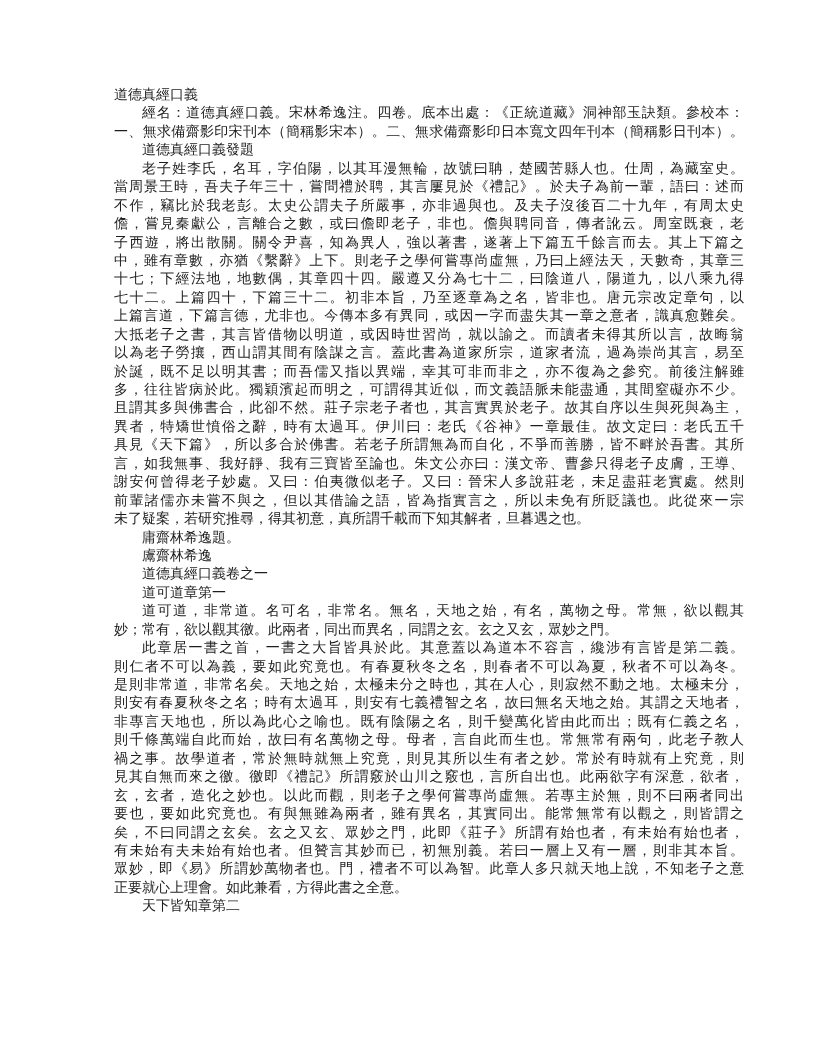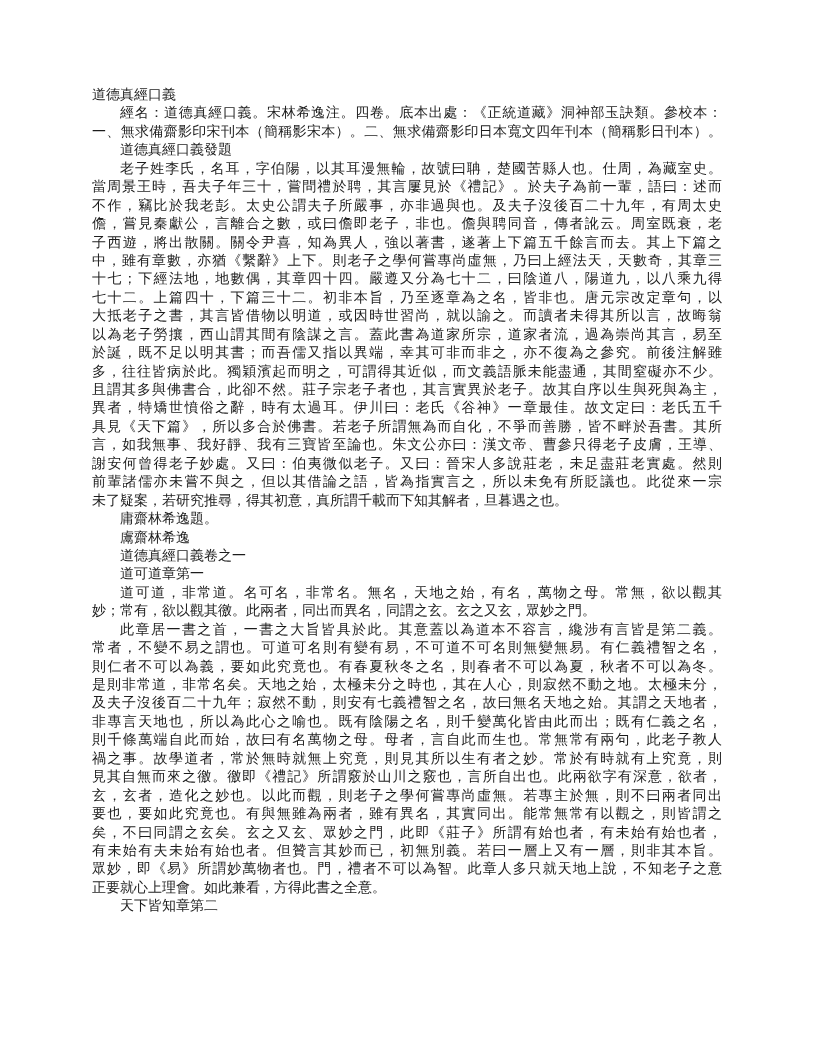--- a/index.html
+++ b/index.html
@@ -2,21 +2,21 @@
 <html><head>
 <meta charset="utf-8">
 <style>
   html,body{margin:0;padding:0;}
   body{
     width:816px;height:1056px;overflow:hidden;background:#ffffff;
     font-family:"Liberation Serif","DejaVu Serif",serif;
   }
   .page{position:relative;width:816px;height:1056px;background:#ffffff;}
   .doc{
-    position:absolute;left:92px;top:86px;width:630px;
+    position:absolute;left:114px;top:86px;width:630px;
     color:#1c1c1c;font-size:14px;line-height:18.43px;
     letter-spacing:0;
   }
   .line{min-height:18.43px;white-space:normal;text-align:left;}
   .line.justify{text-align:justify;text-align-last:justify;}
   .line.indent{text-indent:2em;}
 </style>
 </head>
 <body>
 
@@ -27,42 +27,42 @@
       <div class="line justify">一、無求備齋影印宋刊本（簡稱影宋本）。二、無求備齋影印日本寬文四年刊本（簡稱影日刊本）。</div>
       <div class="line indent">道德真經口義發題</div>
       <div class="line indent justify">老子姓李氏，名耳，字伯陽，以其耳漫無輪，故號曰聃，楚國苦縣人也。仕周，為藏室史。</div>
       <div class="line justify">當周景王時，吾夫子年三十，嘗問禮於聘，其言屢見於《禮記》。於夫子為前一輩，語曰：述而</div>
       <div class="line justify">不作，竊比於我老彭。太史公謂夫子所嚴事，亦非過與也。及夫子沒後百二十九年，有周太史</div>
       <div class="line justify">儋，嘗見秦獻公，言離合之數，或曰儋即老子，非也。儋與聘同音，傳者訛云。周室既衰，老</div>
       <div class="line justify">子西遊，將出散關。關令尹喜，知為異人，強以著書，遂著上下篇五千餘言而去。其上下篇之</div>
       <div class="line justify">中，雖有章數，亦猶《繫辭》上下。則老子之學何嘗專尚虛無，乃曰上經法天，天數奇，其章三</div>
       <div class="line justify">十七；下經法地，地數偶，其章四十四。嚴遵又分為七十二，曰陰道八，陽道九，以八乘九得</div>
       <div class="line justify">七十二。上篇四十，下篇三十二。初非本旨，乃至逐章為之名，皆非也。唐元宗改定章句，以</div>
+      <div class="line justify">上篇言道，下篇言德，尤非也。今傳本多有異同，或因一字而盡失其一章之意者，識真愈難矣。</div>
       <div class="line justify">大抵老子之書，其言皆借物以明道，或因時世習尚，就以諭之。而讀者未得其所以言，故晦翁</div>
       <div class="line justify">以為老子勞攘，西山謂其間有陰謀之言。蓋此書為道家所宗，道家者流，過為崇尚其言，易至</div>
       <div class="line justify">於誕，既不足以明其書；而吾儒又指以異端，幸其可非而非之，亦不復為之參究。前後注解雖</div>
       <div class="line justify">多，往往皆病於此。獨穎濱起而明之，可謂得其近似，而文義語脈未能盡通，其間窒礙亦不少。</div>
       <div class="line justify">且謂其多與佛書合，此卻不然。莊子宗老子者也，其言實異於老子。故其自序以生與死與為主，</div>
       <div class="line justify">異者，特矯世憤俗之辭，時有太過耳。伊川曰：老氏《谷神》一章最佳。故文定曰：老氏五千</div>
       <div class="line justify">具見《天下篇》，所以多合於佛書。若老子所謂無為而自化，不爭而善勝，皆不畔於吾書。其所</div>
       <div class="line justify">言，如我無事、我好靜、我有三寶皆至論也。朱文公亦曰：漢文帝、曹參只得老子皮膚，王導、</div>
       <div class="line justify">謝安何曾得老子妙處。又曰：伯夷微似老子。又曰：晉宋人多說莊老，未足盡莊老實處。然則</div>
       <div class="line justify">前輩諸儒亦未嘗不與之，但以其借論之語，皆為指實言之，所以未免有所貶議也。此從來一宗</div>
       <div class="line">未了疑案，若研究推尋，得其初意，真所謂千載而下知其解者，旦暮遇之也。</div>
       <div class="line indent">庸齋林希逸題。</div>
       <div class="line indent">鬳齋林希逸</div>
       <div class="line indent">道德真經口義卷之一</div>
       <div class="line indent">道可道章第一</div>
       <div class="line indent justify">道可道，非常道。名可名，非常名。無名，天地之始，有名，萬物之母。常無，欲以觀其</div>
       <div class="line">妙；常有，欲以觀其徼。此兩者，同出而異名，同謂之玄。玄之又玄，眾妙之門。</div>
       <div class="line indent justify">此章居一書之首，一書之大旨皆具於此。其意蓋以為道本不容言，纔涉有言皆是第二義。</div>
-      <div class="line justify">常者，不變不易之謂也。可道可名則有變有易，不可道不可名則無變無易。有仁義禮智之名，</div>
       <div class="line justify">則仁者不可以為義，要如此究竟也。有春夏秋冬之名，則春者不可以為夏，秋者不可以為冬。</div>
       <div class="line justify">是則非常道，非常名矣。天地之始，太極未分之時也，其在人心，則寂然不動之地。太極未分，</div>
-      <div class="line justify">及夫子沒後百二十九年；寂然不動，則安有七義禮智之名，故曰無名天地之始。其謂之天地者，</div>
+      <div class="line justify">則安有春夏秋冬之名；時有太過耳，則安有七義禮智之名，故曰無名天地之始。其謂之天地者，</div>
       <div class="line justify">非專言天地也，所以為此心之喻也。既有陰陽之名，則千變萬化皆由此而出；既有仁義之名，</div>
       <div class="line justify">則千條萬端自此而始，故曰有名萬物之母。母者，言自此而生也。常無常有兩句，此老子教人</div>
       <div class="line justify">禍之事。故學道者，常於無時就無上究竟，則見其所以生有者之妙。常於有時就有上究竟，則</div>
       <div class="line justify">見其自無而來之徼。徼即《禮記》所謂竅於山川之竅也，言所自出也。此兩欲字有深意，欲者，</div>
       <div class="line justify">玄，玄者，造化之妙也。以此而觀，則老子之學何嘗專尚虛無。若專主於無，則不曰兩者同出</div>
       <div class="line justify">要也，要如此究竟也。有與無雖為兩者，雖有異名，其實同出。能常無常有以觀之，則皆謂之</div>
       <div class="line justify">矣，不曰同謂之玄矣。玄之又玄、眾妙之門，此即《莊子》所謂有始也者，有未始有始也者，</div>
       <div class="line justify">有未始有夫未始有始也者。但贊言其妙而已，初無別義。若曰一層上又有一層，則非其本旨。</div>
       <div class="line justify">眾妙，即《易》所謂妙萬物者也。門，禮者不可以為智。此章人多只就天地上說，不知老子之意</div>
       <div class="line">正要就心上理會。如此兼看，方得此書之全意。</div>

